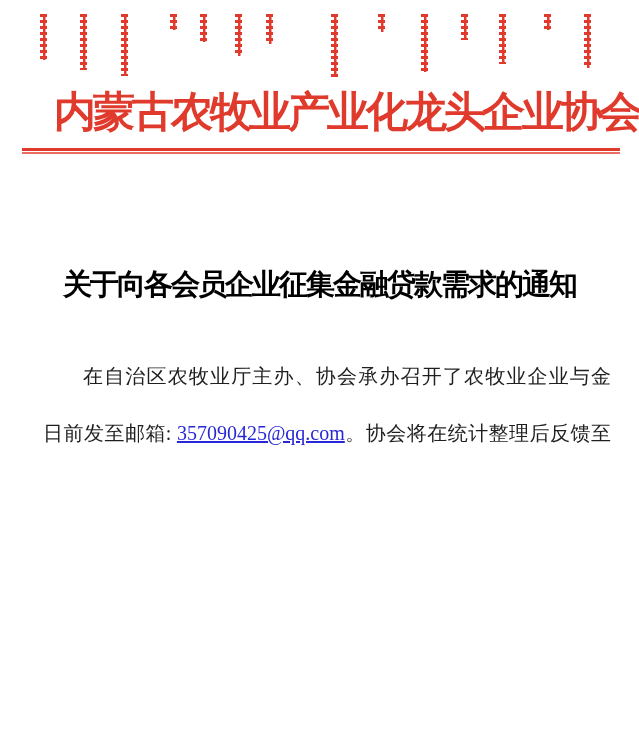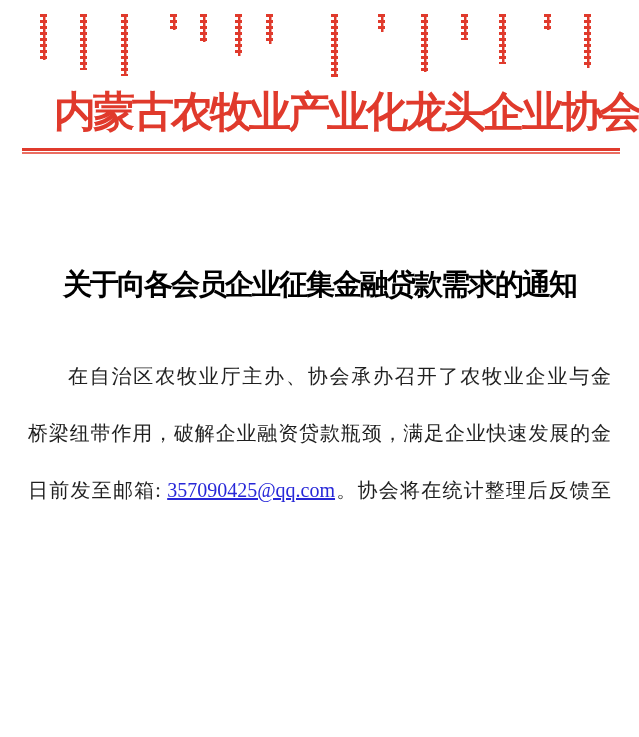--- a/index.html
+++ b/index.html
@@ -61,20 +61,21 @@
   .body-block{
     position:absolute;top:348px;left:28px;width:583px;
     font-size:20px;
     line-height:57px;
   }
   .line{white-space:nowrap;}
   .justify{
     white-space:normal;
     text-align:justify;
     text-align-last:justify;
+    margin-left:15px;
   }
   .indent{text-indent:2em;}
   .spaced{letter-spacing:2px;}
   .email{
     color:var(--link);
     text-decoration:underline;
     cursor:pointer;
   }
 </style>
 </head>
@@ -100,19 +101,18 @@
   </div>
 
   <div class="org-name">内蒙古农牧业产业化龙头企业协会</div>
 
   <div class="red-rule"></div>
 
   <div class="doc-title">关于向各会员企业征集金融贷款需求的通知</div>
 
   <div class="body-block">
     <div class="line justify indent">在自治区农牧业厅主办、协会承办召开了农牧业企业与金</div>
-    <div class="line justify">桥梁纽带作用，破解企业融资贷款瓶颈，满足企业快速发展的金</div>
     <div class="line justify">
       <span>日前发至邮箱: </span><a class="email">357090425@qq.com</a><span>。协会将在统计整理后反馈至</span>
     </div>
   </div>
 
 </div>
 
 </body></html>

